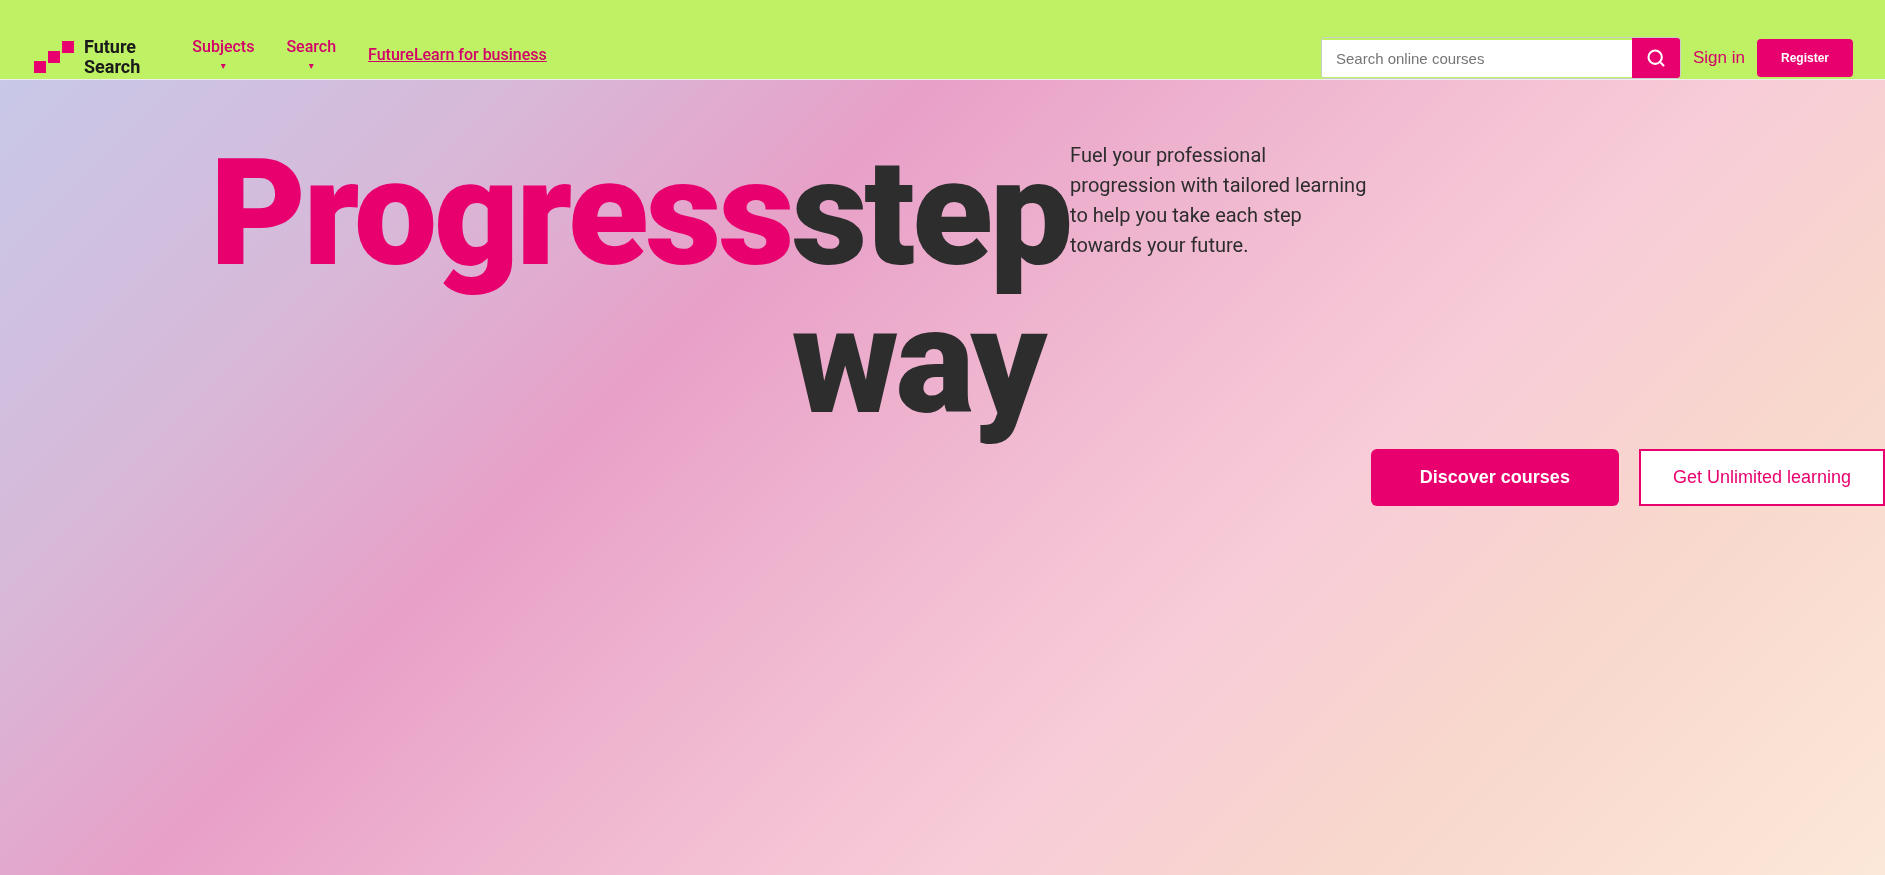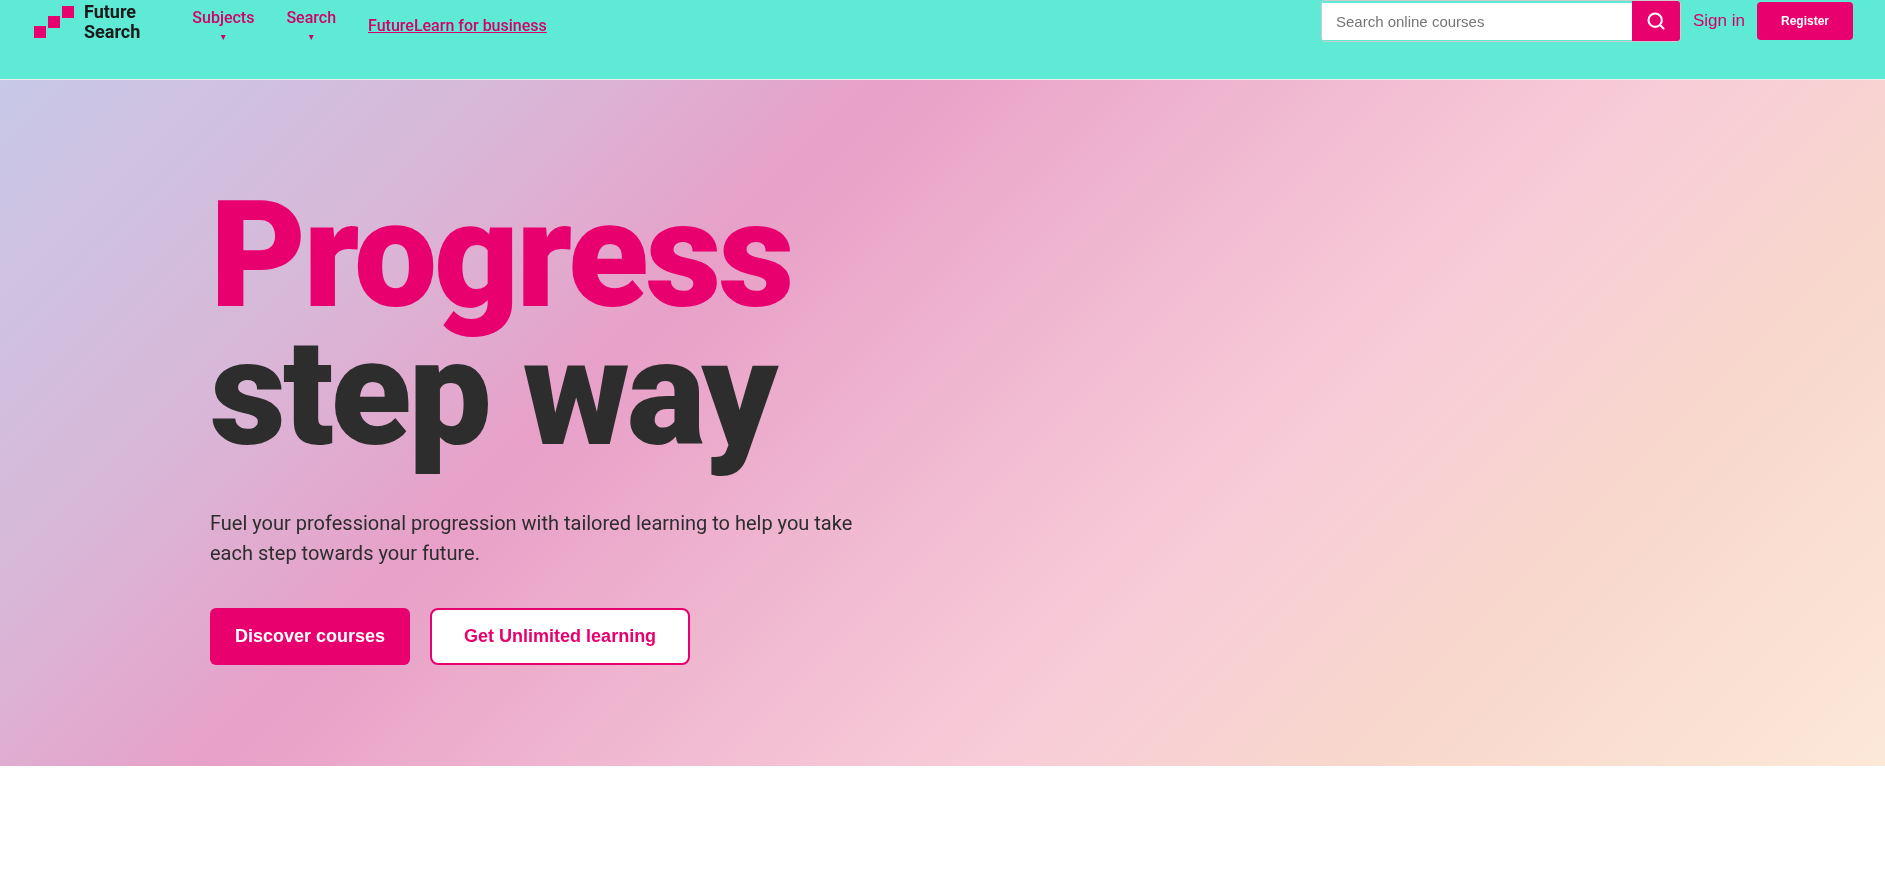--- a/index.html
+++ b/index.html
@@ -11,24 +11,24 @@
     body {
       font-family: -apple-system, BlinkMacSystemFont, 'Segoe UI', Roboto, sans-serif;
       width: 1885px;
       min-height: 875px;
       overflow-x: hidden;
     }
 
     
     header {
       display: flex;
-      align-items: flex-start;
+      align-items: flex-end;
       height: 80px;
       padding: 0 32px;
-      background: #5eead4;
+      background: #bef264;
       border-bottom: 1px solid #eee;
       position: relative;
       z-index: 10;
     }
 
     .logo-area {
       display: flex;
       align-items: center;
       margin-right: 40px;
       text-decoration: none;
@@ -142,32 +142,32 @@
       border-radius: 4px;
       padding: 12px 24px;
       cursor: pointer;
       white-space: nowrap;
     }
 
     
     .hero {
       position: relative;
       width: 100%;
-      height: 686px;
+      height: 795px;
       background: linear-gradient(135deg,
         #c8c8e8 0%,
         #d8b8d8 20%,
         #e8a0c8 35%,
         #f0b8d0 50%,
         #f8ccd8 65%,
         #f8d8cc 80%,
         #fce8d8 100%
       );
       display: flex;
-      flex-direction: column;
+      flex-direction: row;
       justify-content: center;
       padding: 60px 0 60px 210px;
     }
 
     .hero-headline-1 {
       font-size: 148px;
       font-weight: 900;
       color: #e8006e;
       line-height: 1;
       letter-spacing: -3px;
@@ -197,32 +197,32 @@
       gap: 20px;
     }
 
     .btn-discover {
       background: #e8006e;
       color: #fff;
       font-size: 18px;
       font-weight: 700;
       border: none;
       border-radius: 6px;
-      padding: 18px 25px;
+      padding: 18px 49px;
       cursor: pointer;
       white-space: nowrap;
     }
 
     .btn-unlimited {
       background: #fff;
       color: #e8006e;
       font-size: 18px;
-      font-weight: 700;
+      font-weight: 400;
       border: 2px solid #e8006e;
-      border-radius: 8px;
+      border-radius: 0;
       padding: 16px 32px;
       cursor: pointer;
       white-space: nowrap;
     }
   </style>
 </head>
 <body>
 
 <header>
   <a class="logo-area" href="#">

